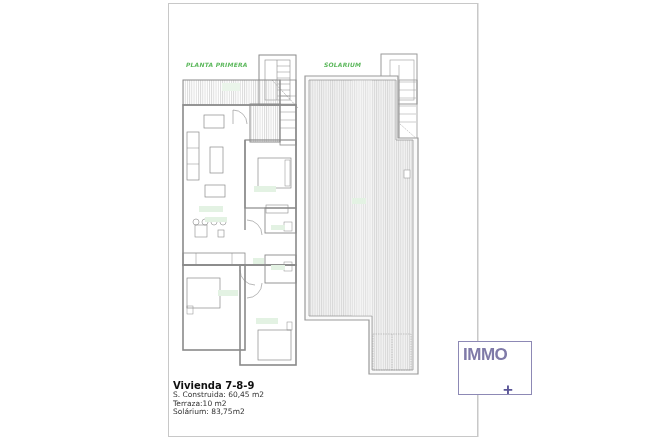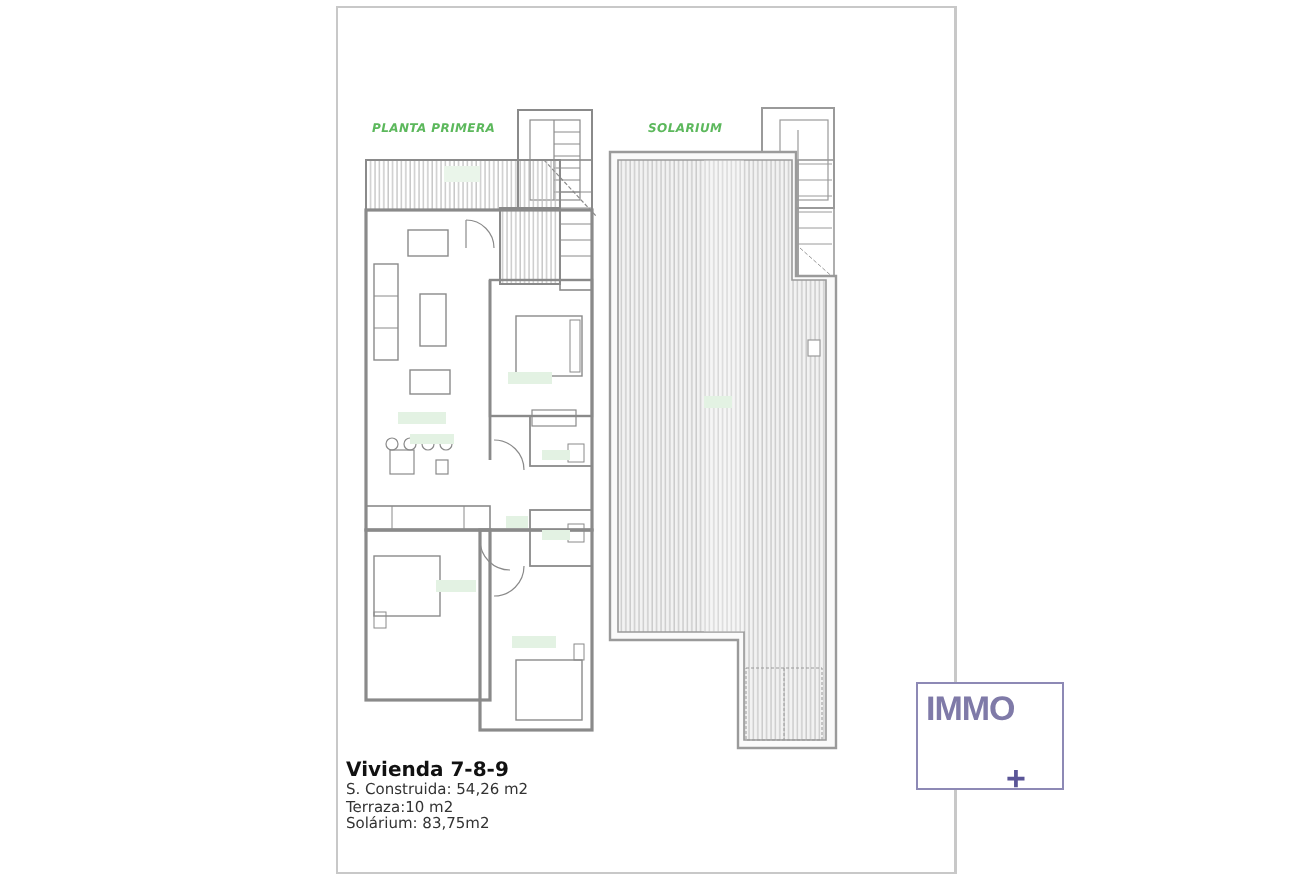--- a/index.html
+++ b/index.html
@@ -150,21 +150,21 @@
   </g>
 
   <line x1="478" y1="3" x2="478" y2="437" stroke="#c8c8c8" stroke-width="1"></line>
 </svg>
 
 <div class="plan-label" style="left:186px; top:61px;">PLANTA PRIMERA</div>
 <div class="plan-label" style="left:324px; top:61px;">SOLARIUM</div>
 
 <div class="info">
   <div class="title">Vivienda 7-8-9</div>
-  <div class="line">S. Construida: 54,26 m2</div>
+  <div class="line">S. Construida: 60,45 m2</div>
   <div class="line">Terraza:10 m2</div>
   <div class="line">Solárium: 83,75m2</div>
 </div>
 
 <div class="logo">
   <div class="top">IMMO</div>
   <div class="plus">+</div>
 </div>
 
 </body></html>

